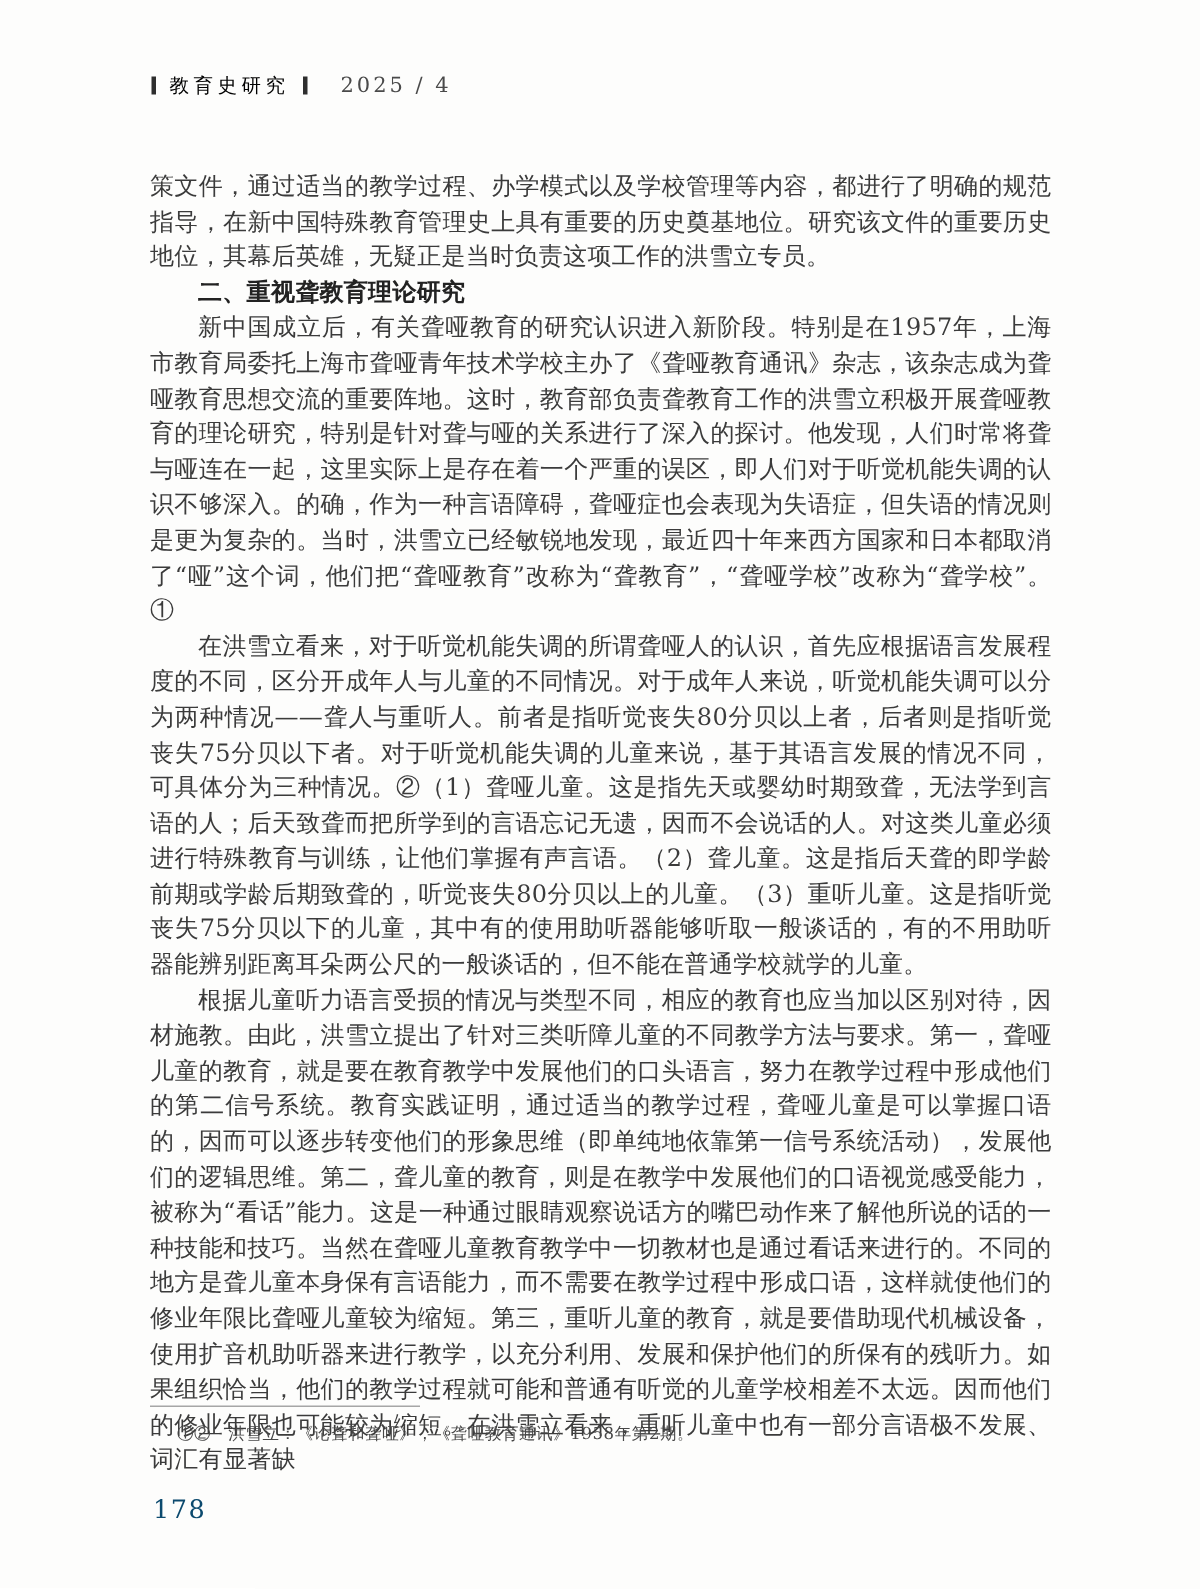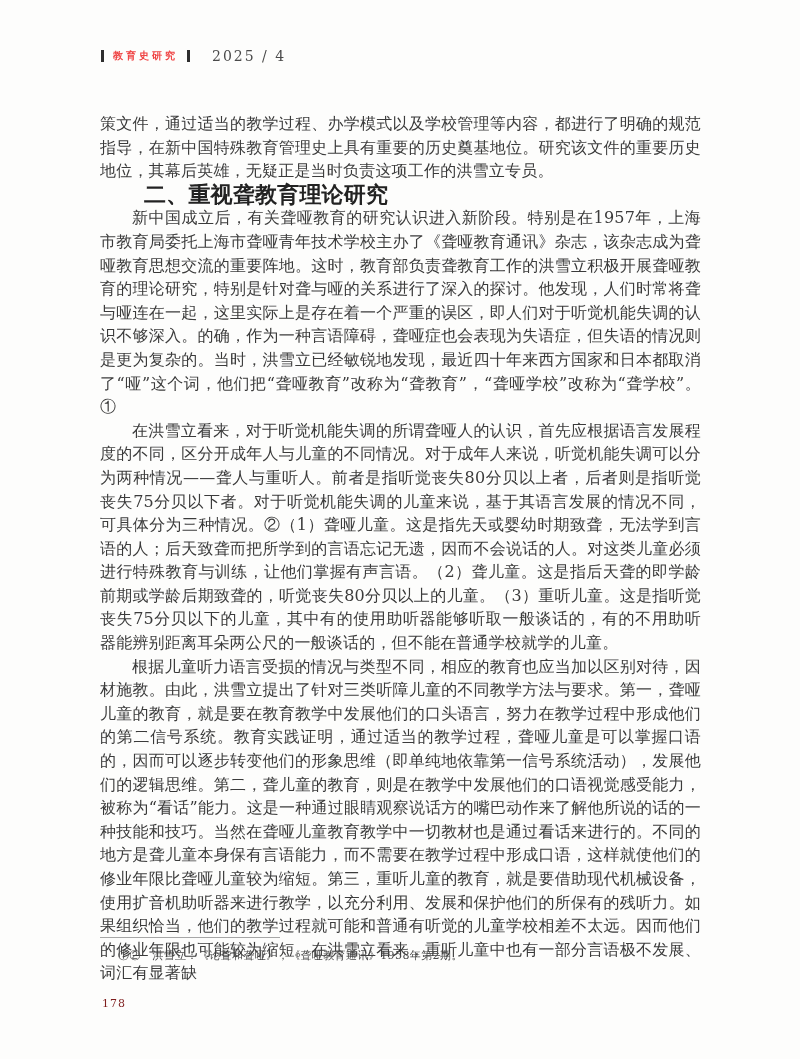--- a/index.html
+++ b/index.html
@@ -26,25 +26,25 @@
     color: #3a3a3a;
   }
   .vbar {
     display: inline-block;
     width: 3px;
     height: 12px;
     background: #2e2e2e;
   }
   .journal-title {
     font-family: "DejaVu Sans", "Liberation Sans", sans-serif;
-    font-weight: bold;
+    font-weight: normal;
     letter-spacing: 3px;
     margin: 0 9px 0 9px;
-    font-size: 10px;
-    color: #ef4444;
+    font-size: 13px;
+    color: #000000;
   }
   .journal-issue {
     margin-left: 22px;
     letter-spacing: 2px;
     font-size: 14px;
     color: #4a4a4a;
   }
 
   
   .content {
@@ -59,21 +59,21 @@
     color: #3b3b3b;
     letter-spacing: 0.2px;
   }
   .content p { margin: 0; }
   .indent { text-indent: 2em; }
   .section-heading {
     font-family: "DejaVu Sans", "Liberation Sans", sans-serif;
     font-weight: bold;
     color: #222222;
     text-indent: 2em;
-    font-size: 22px;
+    font-size: 16px;
     margin-top: 17px;
     margin-bottom: 9px;
   }
 
   
   .footnote-block {
     position: absolute;
     left: 100px;
     top: 937px;
     width: 600px;
@@ -91,23 +91,23 @@
     line-height: 18px;
     color: #474747;
     letter-spacing: 0.4px;
   }
 
   
   .page-number {
     position: absolute;
     left: 102px;
     top: 997px;
-    font-size: 11px;
+    font-size: 17px;
     letter-spacing: 1px;
-    color: #7f1d1d;
+    color: #0c4a6e;
   }
 </style>
 </head>
 <body>
 
 <div class="page">
 
   <div class="running-head">
     <span class="vbar"></span>
     <span class="journal-title">教育史研究</span>

